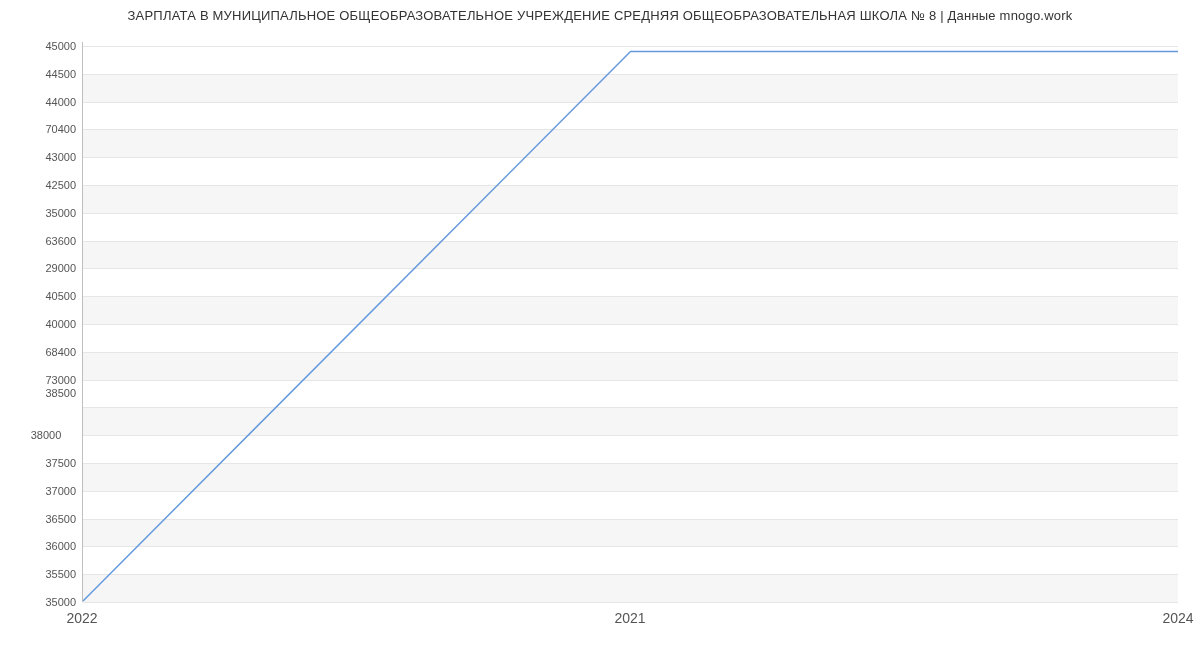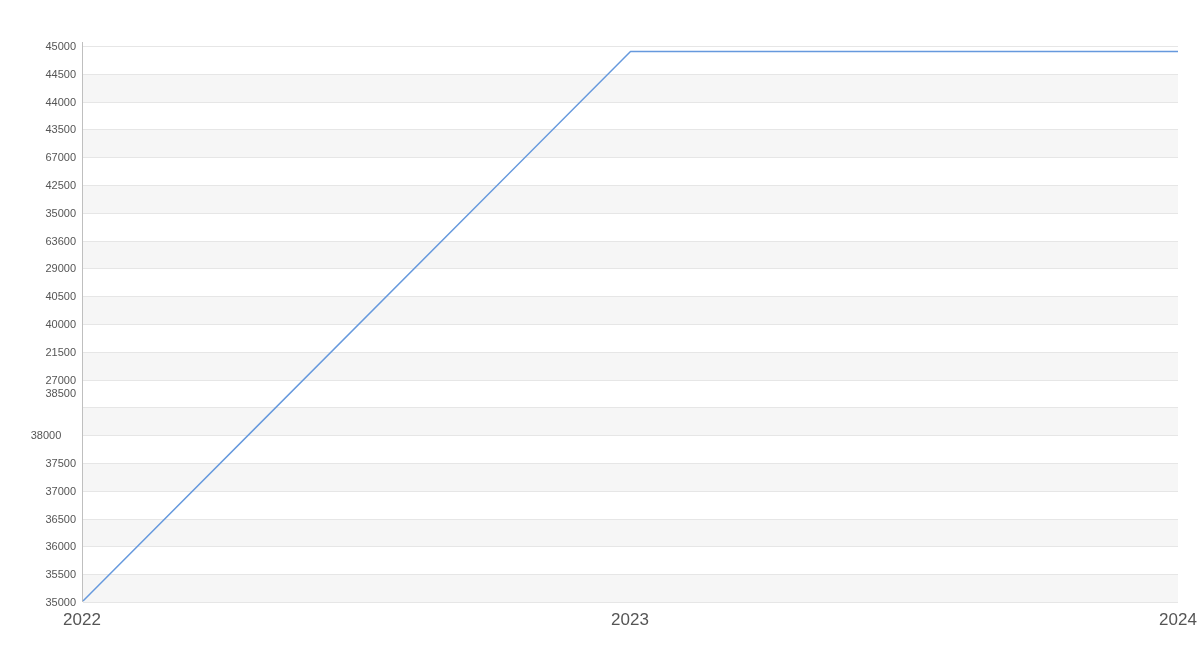--- a/index.html
+++ b/index.html
@@ -56,38 +56,39 @@
     right: 1124px; 
     width: 60px;
     text-align: right;
     font-size: 11px;
     color: #555;
     transform: translateY(-50%);
   }
   .x-tick-label {
     position: absolute;
     top: 610px;
-    font-size: 17px;
+    font-size: 14px;
     color: #555;
     transform: translateX(-50%);
     text-align: left;
   }
   svg.line-layer {
     position: absolute;
     left: 0;
     top: 0;
     width: 100%;
     height: 100%;
     overflow: visible;
   }
 </style>
 </head>
 <body>
 
 <div class="chart-wrap">
+  <div class="title">ЗАРПЛАТА В МУНИЦИПАЛЬНОЕ ОБЩЕОБРАЗОВАТЕЛЬНОЕ УЧРЕЖДЕНИЕ СРЕДНЯЯ ОБЩЕОБРАЗОВАТЕЛЬНАЯ ШКОЛА № 8 | Данные mnogo.work</div>
   <div class="plot" id="plot">
       <div class="band" style="top: 31.8px; height: 27.8px;"></div>
       <div class="gridline" style="top: 4px;"></div>
       <div class="gridline" style="top: 31.8px;"></div>
       <div class="gridline" style="top: 59.6px;"></div>
       <div class="band" style="top: 87.4px; height: 27.8px;"></div>
       <div class="gridline" style="top: 87.4px;"></div>
       <div class="gridline" style="top: 115.2px;"></div>
       <div class="band" style="top: 143px; height: 27.8px;"></div>
       <div class="gridline" style="top: 143px;"></div>
@@ -118,29 +119,29 @@
       </svg>
   </div>
 <div class="y-tick-label" style="top: 602px;">35000</div>
     <div class="y-tick-label" style="top: 574.2px;">35500</div>
     <div class="y-tick-label" style="top: 546.4px;">36000</div>
     <div class="y-tick-label" style="top: 518.6px;">36500</div>
     <div class="y-tick-label" style="top: 490.8px;">37000</div>
     <div class="y-tick-label" style="top: 463px;">37500</div>
     <div class="y-tick-label" style="top: 435.2px; text-align: center;">38000</div>
     <div class="y-tick-label" style="top: 393px;">38500</div>
-    <div class="y-tick-label" style="top: 379.6px;">27000</div>
-    <div class="y-tick-label" style="top: 351.8px;">21500</div>
+    <div class="y-tick-label" style="top: 379.6px;">73000</div>
+    <div class="y-tick-label" style="top: 351.8px;">68400</div>
     <div class="y-tick-label" style="top: 324px;">40000</div>
     <div class="y-tick-label" style="top: 296.2px;">40500</div>
     <div class="y-tick-label" style="top: 268.4px;">29000</div>
     <div class="y-tick-label" style="top: 240.6px;">63600</div>
     <div class="y-tick-label" style="top: 212.8px;">35000</div>
     <div class="y-tick-label" style="top: 185px;">42500</div>
-    <div class="y-tick-label" style="top: 157.2px;">67000</div>
-    <div class="y-tick-label" style="top: 129.4px;">43500</div>
+    <div class="y-tick-label" style="top: 157.2px;">43000</div>
+    <div class="y-tick-label" style="top: 129.4px;">70400</div>
     <div class="y-tick-label" style="top: 101.6px;">44000</div>
     <div class="y-tick-label" style="top: 73.8px; text-align: right;">44500</div>
     <div class="y-tick-label" style="top: 46px;">45000</div>
     <div class="x-tick-label" style="left: 82px;">2022</div>
-    <div class="x-tick-label" style="left: 630px;">2023</div>
+    <div class="x-tick-label" style="left: 630px;">2021</div>
     <div class="x-tick-label" style="left: 1178px;">2024</div>
   </div>
 
 </body></html>

